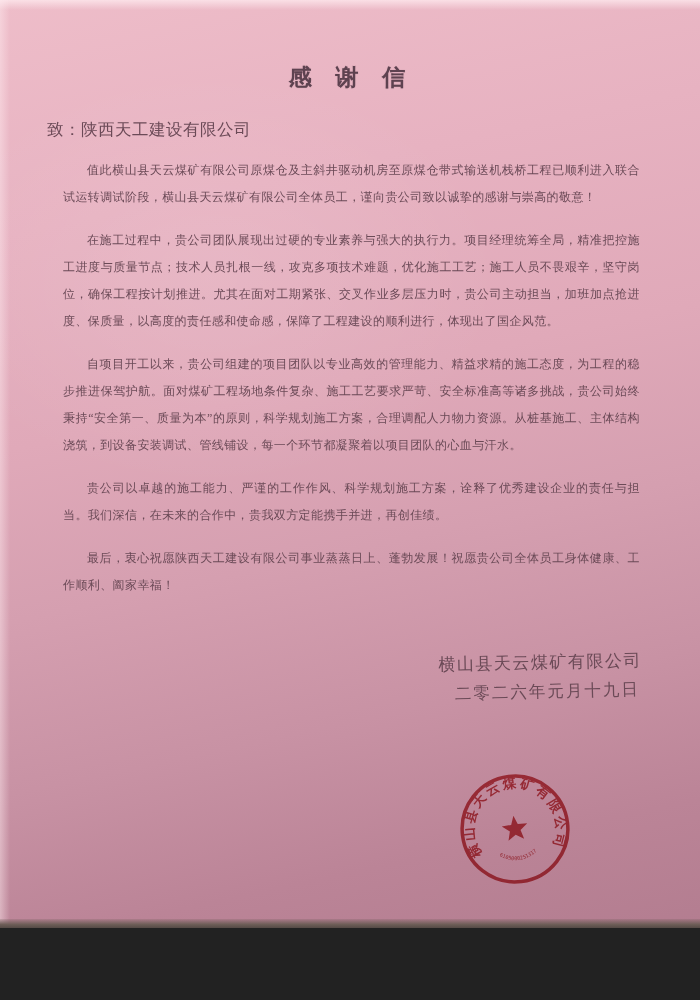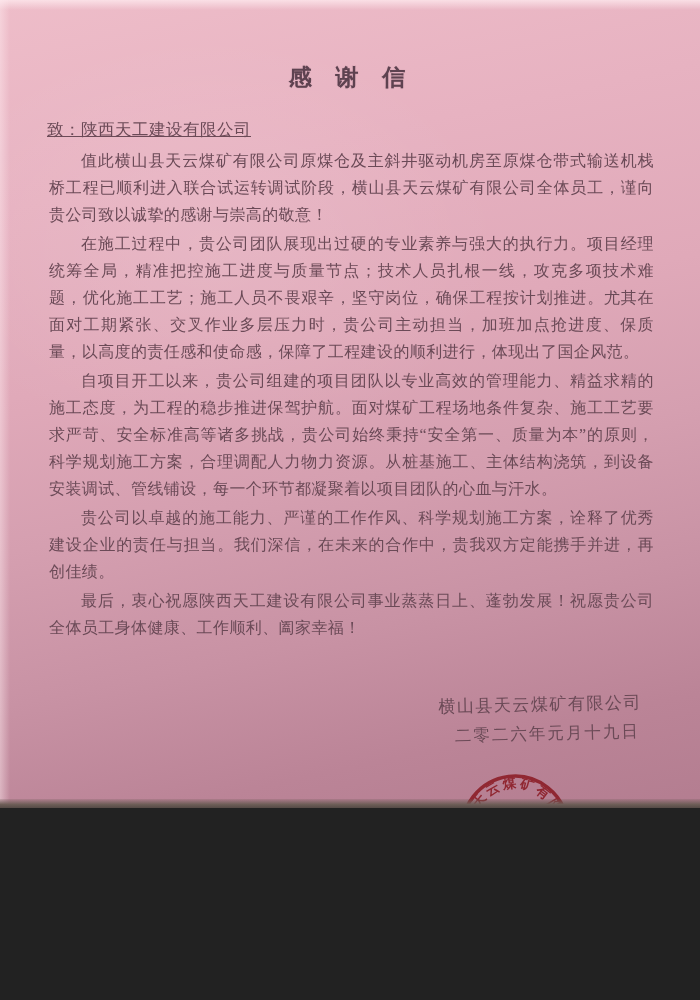--- a/index.html
+++ b/index.html
@@ -3,21 +3,21 @@
 <meta charset="utf-8">
 <style>
   html, body {
     margin: 0;
     padding: 0;
     background: #222;
   }
   .photo {
     position: relative;
     width: 700px;
-    height: 808px;
+    height: 928px;
     overflow: hidden;
     background:
       radial-gradient(ellipse 420px 300px at 30% 30%, rgba(255,255,255,0.10), rgba(255,255,255,0) 70%),
       linear-gradient(168deg, #eebdc9 0%, #e7b2c1 22%, #e0a9b9 42%, #d59fb0 58%, #c892a4 74%, #bb8497 88%, #b37d90 100%);
     font-family: "Liberation Serif", "DejaVu Serif", serif;
   }
   
   .edge-top {
     position: absolute; left: 0; top: 0; width: 100%; height: 10px;
     background: linear-gradient(180deg, rgba(255,236,240,0.75), rgba(255,236,240,0));
@@ -44,25 +44,24 @@
     font-weight: bold;
     letter-spacing: 9px;
     color: #5e4250;
     margin: 0 0 26px 0;
     text-shadow: 0 0 1px rgba(94,66,80,0.35);
   }
   .to-line {
     font-size: 16.5px;
     margin: 0 0 6px 0;
     letter-spacing: 0.5px;
-    text-decoration: underline;
   }
   .body p {
-    margin: 2px;
-    font-size: 16px;
+    margin: 16px;
+    font-size: 12px;
     line-height: 27px;
     letter-spacing: 0.4px;
     text-indent: 2em;
     text-align: justify;
   }
   .signature {
     margin-top: 56px;
     text-align: right;
   }
   .sig-company {

